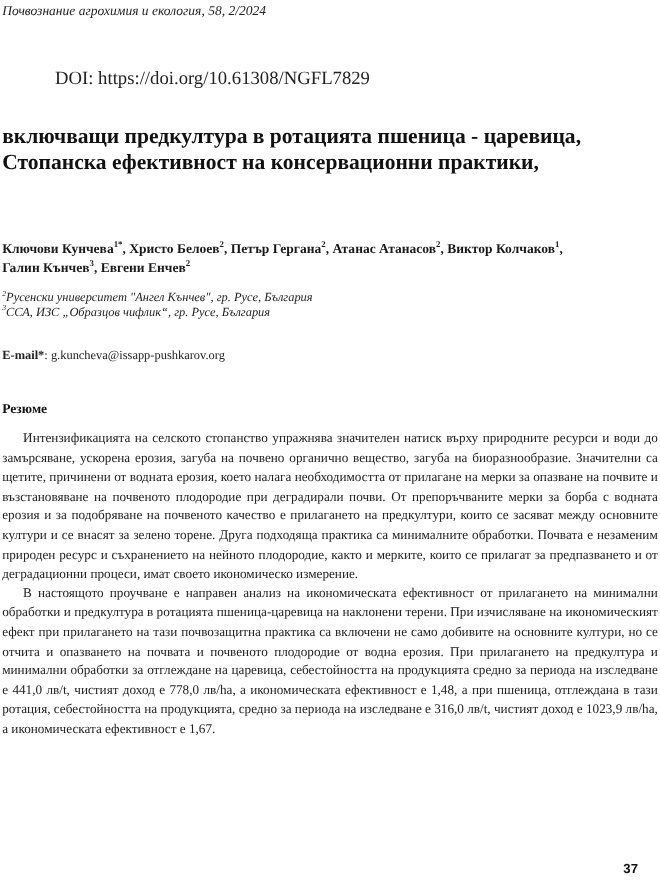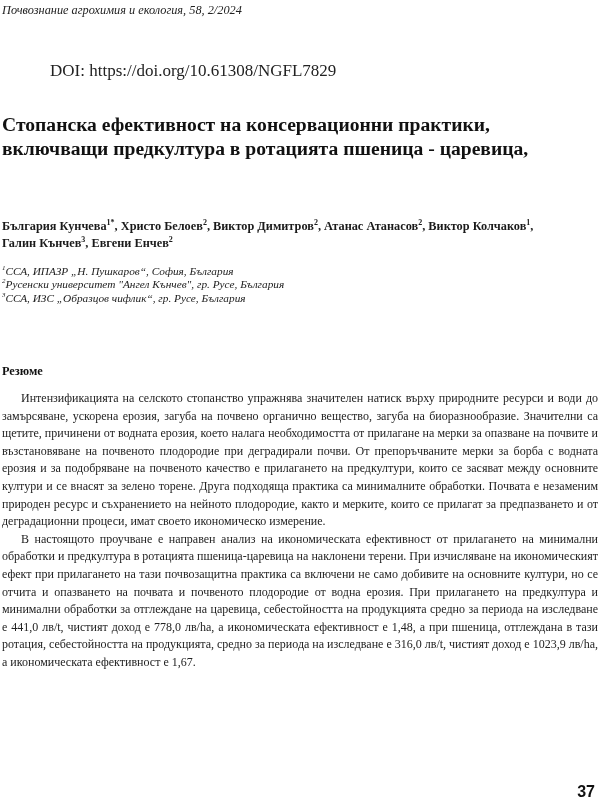--- a/index.html
+++ b/index.html
@@ -14,58 +14,60 @@
   .authors sup { font-size:8px; vertical-align:super; line-height:0; }
   .affils { position:absolute; left:2px; top:265px; font-size:11.3px; font-style:italic; line-height:13.3px; color:#222; }
   .affils sup { font-size:7px; vertical-align:super; line-height:0; }
   .email { position:absolute; left:2px; top:317px; font-size:11.3px; line-height:13px; color:#222; }
   .email b { font-weight:bold; }
   .resume-h { position:absolute; left:2px; top:364px; font-size:12.3px; font-weight:bold; color:#111; }
   .abstract { position:absolute; left:2px; top:390px; width:596px; font-size:12px; line-height:17.6px; color:#222; text-align:justify; }
   .abstract p { margin:0; text-indent:19px; text-align:justify; text-align-last:left; }
   .keywords { margin:0; text-indent:19px; }
   .keywords b { color:#111; }
-  .pagenum { position:absolute; right:5px; top:783px; font-family:"Liberation Sans", "DejaVu Sans", sans-serif; font-weight:bold; font-size:16px; color:#111; }
+  .pagenum { position:absolute; right:20px; top:783px; font-family:"Liberation Sans", "DejaVu Sans", sans-serif; font-weight:bold; font-size:12px; color:#111; }
 </style>
 </head>
 <body>
 
 <div class="page">
 
   <div class="journal">
     <div>Почвознание агрохимия и екология, 58, 2/2024</div>
   </div>
 
   <div class="doi">DOI: https://doi.org/10.61308/NGFL7829</div>
 
   <div class="title">
+    <div>включващи предкултура в ротацията пшеница - царевица,</div>
     <div>Стопанска ефективност на консервационни практики,</div>
-    <div>включващи предкултура в ротацията пшеница - царевица,</div>
   </div>
 
   <div class="authors">
     <div>
-      <span>България Кунчева</span><sup>1*</sup>,
+      <span>Ключови Кунчева</span><sup>1*</sup>,
       <span>Христо Белоев</span><sup>2</sup>,
-      <span>Виктор Димитров</span><sup>2</sup>,
+      <span>Петър Гергана</span><sup>2</sup>,
       <span>Атанас Атанасов</span><sup>2</sup>,
       <span>Виктор Колчаков</span><sup>1</sup>,
     </div>
     <div>
       <span>Галин Кънчев</span><sup>3</sup>,
       <span>Евгени Енчев</span><sup>2</sup>
     </div>
   </div>
 
   <div class="affils">
-    <div><sup>1</sup><span>ССА, ИПАЗР „Н. Пушкаров“, София, България</span></div>
     <div><sup>2</sup><span>Русенски университет "Ангел Кънчев", гр. Русе, България</span></div>
     <div><sup>3</sup><span>ССА,  ИЗС „Образцов чифлик“, гр. Русе, България</span></div>
   </div>
 
+  <div class="email">
+    <b>E-mail*</b><span>: g.kuncheva@issapp-pushkarov.org</span>
+  </div>
 
   <div class="resume-h">Резюме</div>
 
   <div class="abstract">
     <p>Интензификацията на селското стопанство упражнява значителен натиск върху природните ресурси и води до замърсяване, ускорена ерозия, загуба на почвено органично вещество, загуба на биоразнообразие. Значителни са щетите, причинени от водната ерозия, което налага необходимостта от прилагане на мерки за опазване на почвите и възстановяване на почвеното плодородие при деградирали почви. От препоръчваните мерки за борба с водната ерозия и за подобряване на почвеното качество е прилагането на предкултури, които се засяват между основните култури и се внасят за зелено торене. Друга подходяща практика са минималните обработки. Почвата е незаменим природен ресурс и съхранението на нейното плодородие, както и мерките, които се прилагат за предпазването и от деградационни процеси, имат своето икономическо измерение.</p>
     <p>В настоящото проучване е направен анализ на икономическата ефективност от прилагането на минимални обработки и предкултура в ротацията пшеница-царевица на наклонени терени. При изчисляване на икономическият ефект при прилагането на тази почвозащитна практика са включени не само добивите на основните култури, но се отчита и опазването на почвата и почвеното плодородие от водна ерозия. При прилагането на предкултура и минимални обработки за отглеждане на царевица, себестойността на продукцията средно за периода на изследване е 441,0 лв/t, чистият доход е 778,0 лв/ha, а икономическата ефективност е 1,48, а при пшеница, отглеждана в тази ротация, себестойността на продукцията, средно за периода на изследване е 316,0 лв/t, чистият доход е 1023,9 лв/ha, а икономическата ефективност е 1,67.</p>
   </div>
 
   <div class="pagenum">37</div>
 </div>

